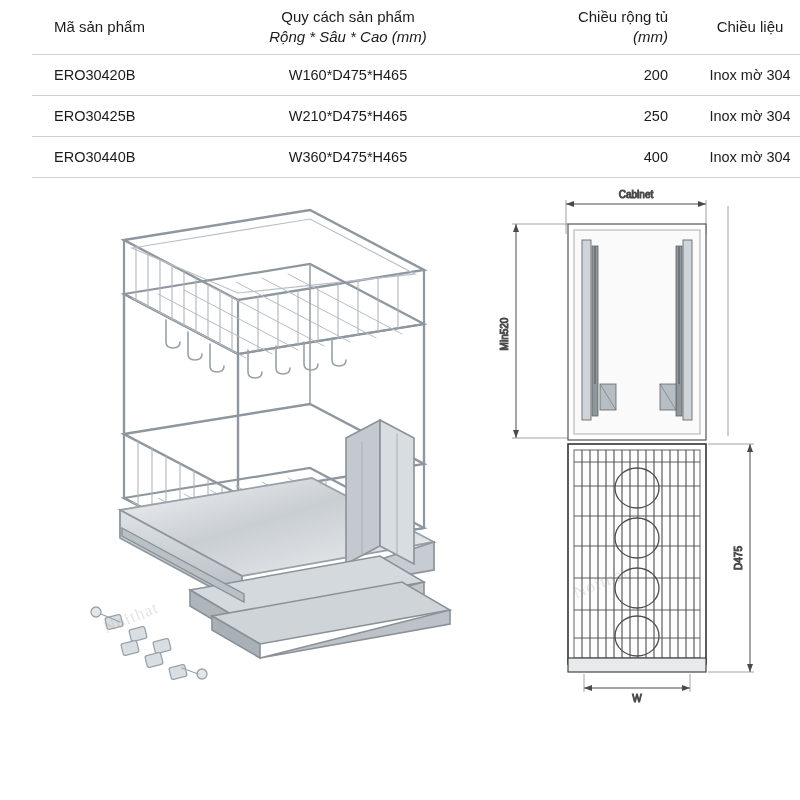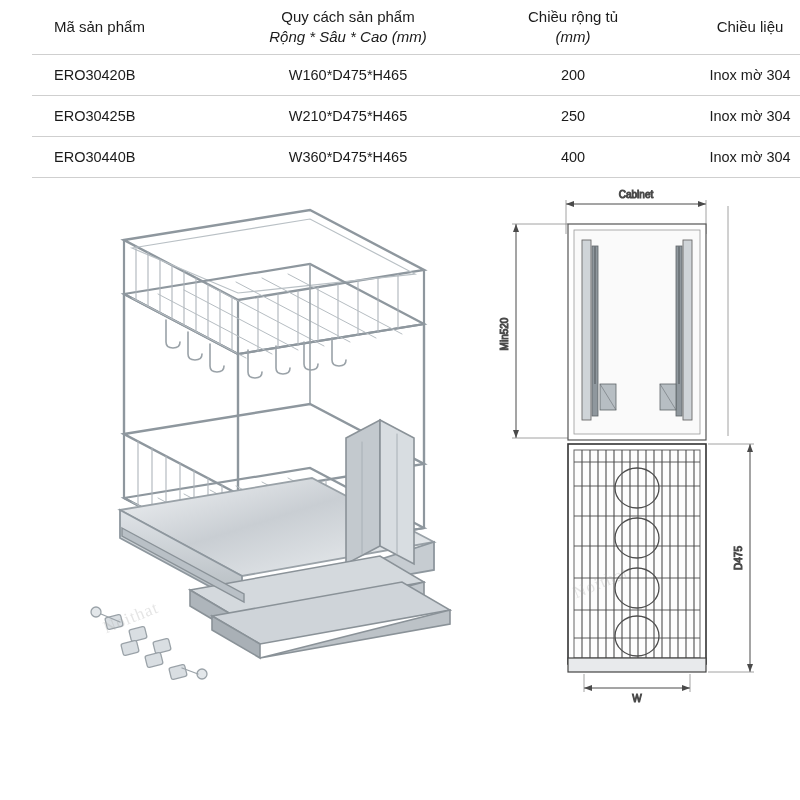--- a/index.html
+++ b/index.html
@@ -39,21 +39,21 @@
     vertical-align: middle;
     line-height: 1.35;
     font-size: 15px;
   }
   table.spec tbody td {
     height: 40px;
     vertical-align: middle;
   }
   .col-code   { width: 186px; text-align: left; padding-left: 22px !important; box-sizing: border-box; }
   .col-spec   { width: 260px; text-align: center; }
-  .col-width  { width: 190px; text-align: center; }
+  .col-width  { width: 190px; text-align: right; }
   .col-mat    { width: 164px; text-align: center; }
   thead .col-code { text-align: left; }
   .hdr-l1 { display: block; }
   .hdr-l2 { display: block; font-style: italic; }
 
   
   .figures {
     position: relative;
     width: 800px;
     height: 540px;

